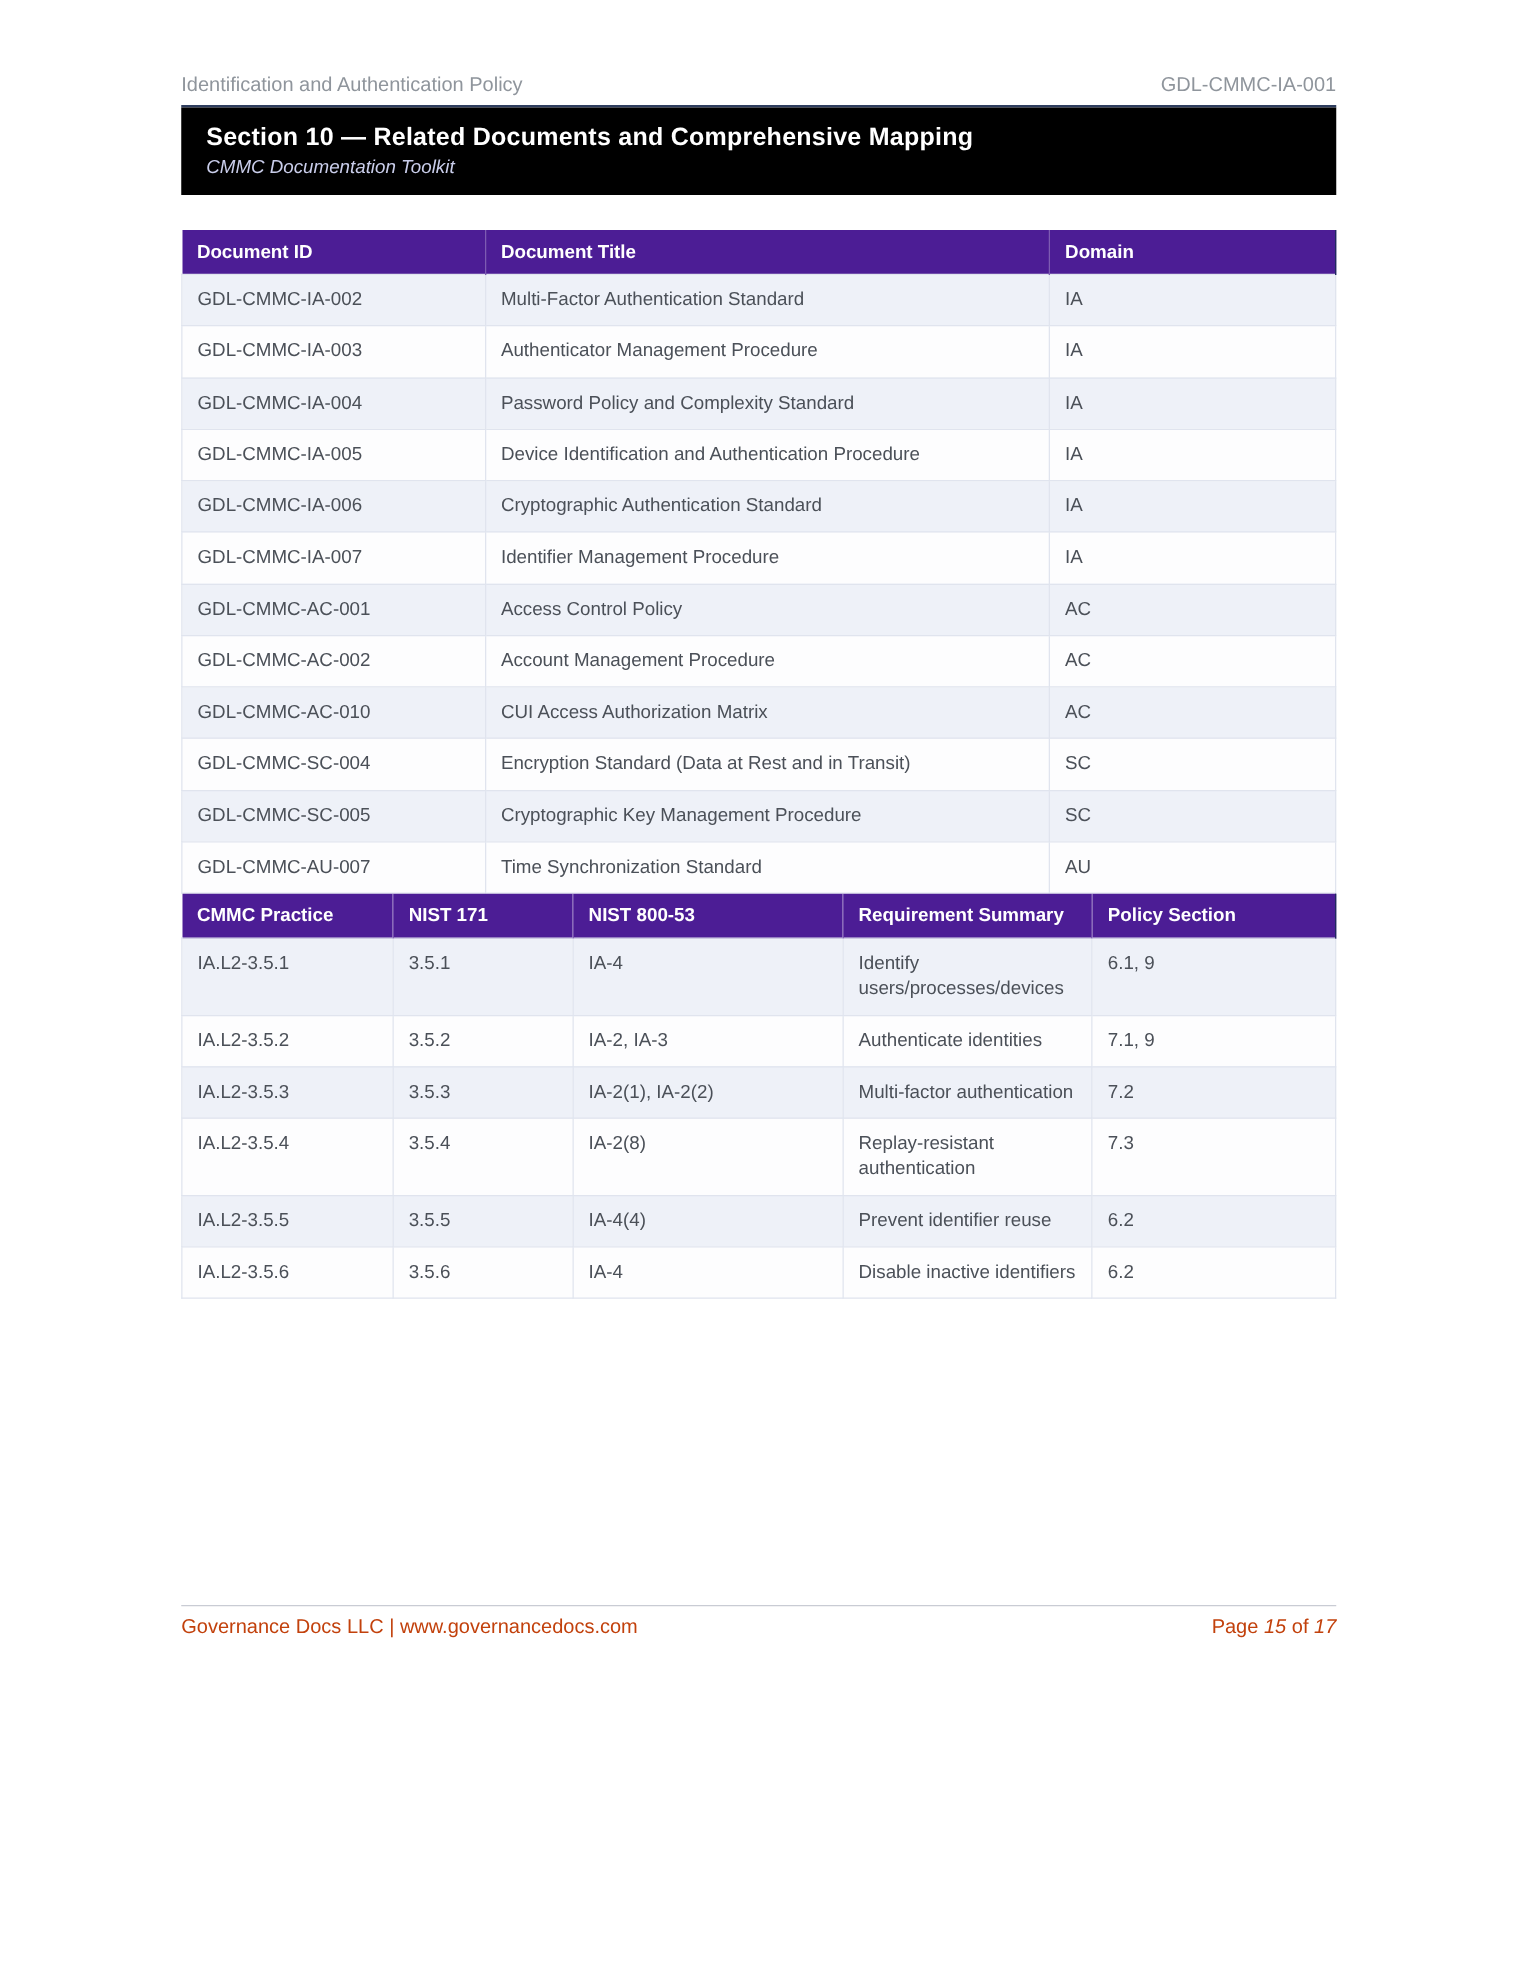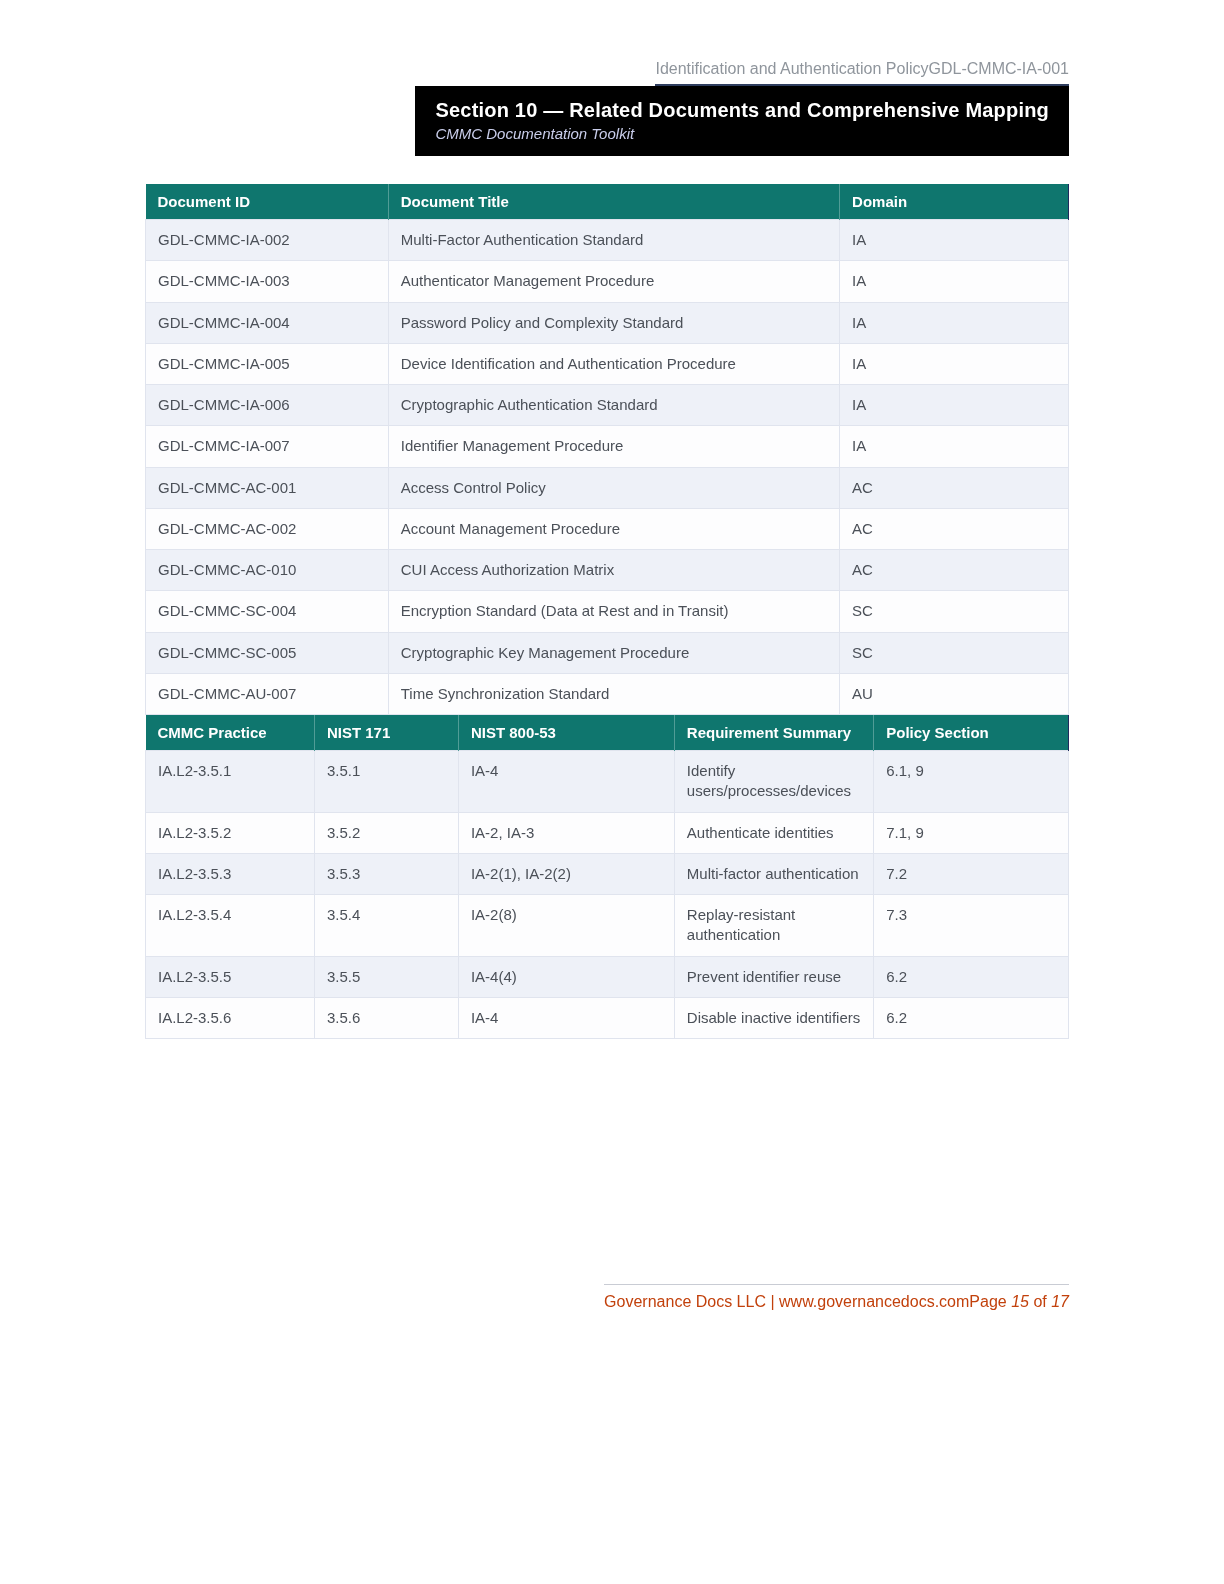--- a/index.html
+++ b/index.html
@@ -10,21 +10,20 @@
     font-family: "Liberation Sans", "DejaVu Sans", sans-serif;
     color: #4b5058;
     position: relative;
   }
   .page {
     width: 1224px;
     height: 1395px;
     padding: 60px 155px 84px 145px;
     display: flex;
     flex-direction: column;
-    align-items: flex-end;
   }
 
   
   .running-header {
     display: flex;
     justify-content: space-between;
     align-items: flex-end;
     font-size: 16px;
     color: #8f959c;
     border-bottom: 2px solid #2e3d5e;
@@ -49,21 +48,21 @@
     margin-top: 3px;
   }
 
   
   table {
     width: 100%;
     border-collapse: collapse;
     table-layout: fixed;
   }
   thead th {
-    background: #0f766e;
+    background: #4c1d95;
     color: #ffffff;
     font-size: 15px;
     font-weight: bold;
     text-align: left;
     vertical-align: top;
     padding: 9px 12px;
     border-right: 1px solid rgba(255,255,255,0.28);
   }
   thead th:last-child { border-right: 1px solid #1f2a5e; }
   tbody td {

